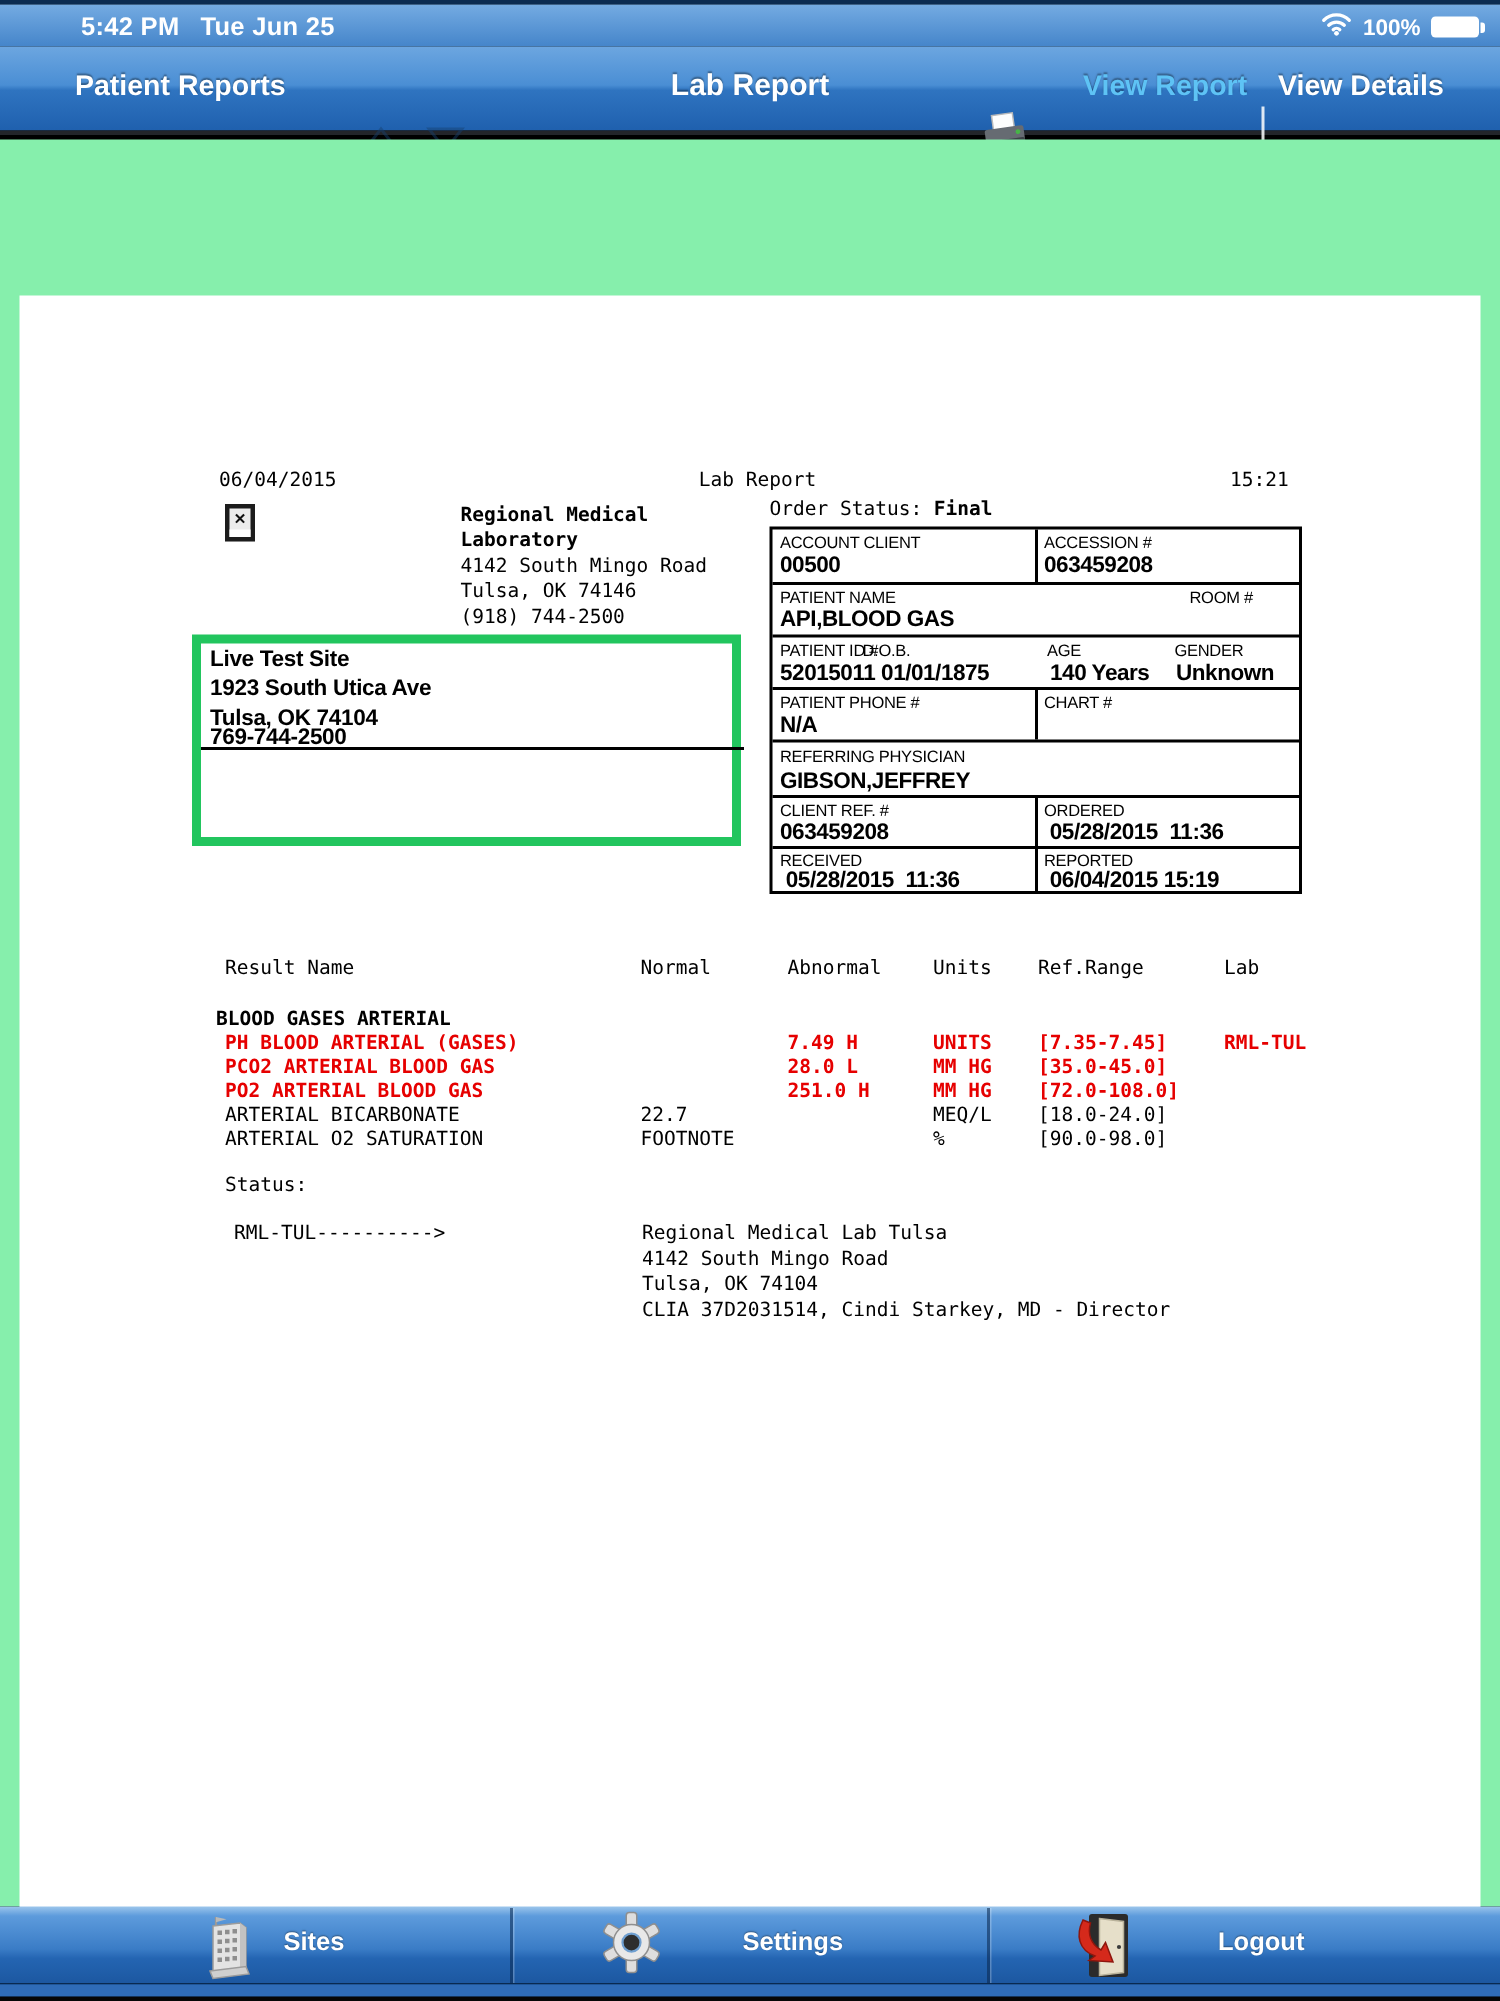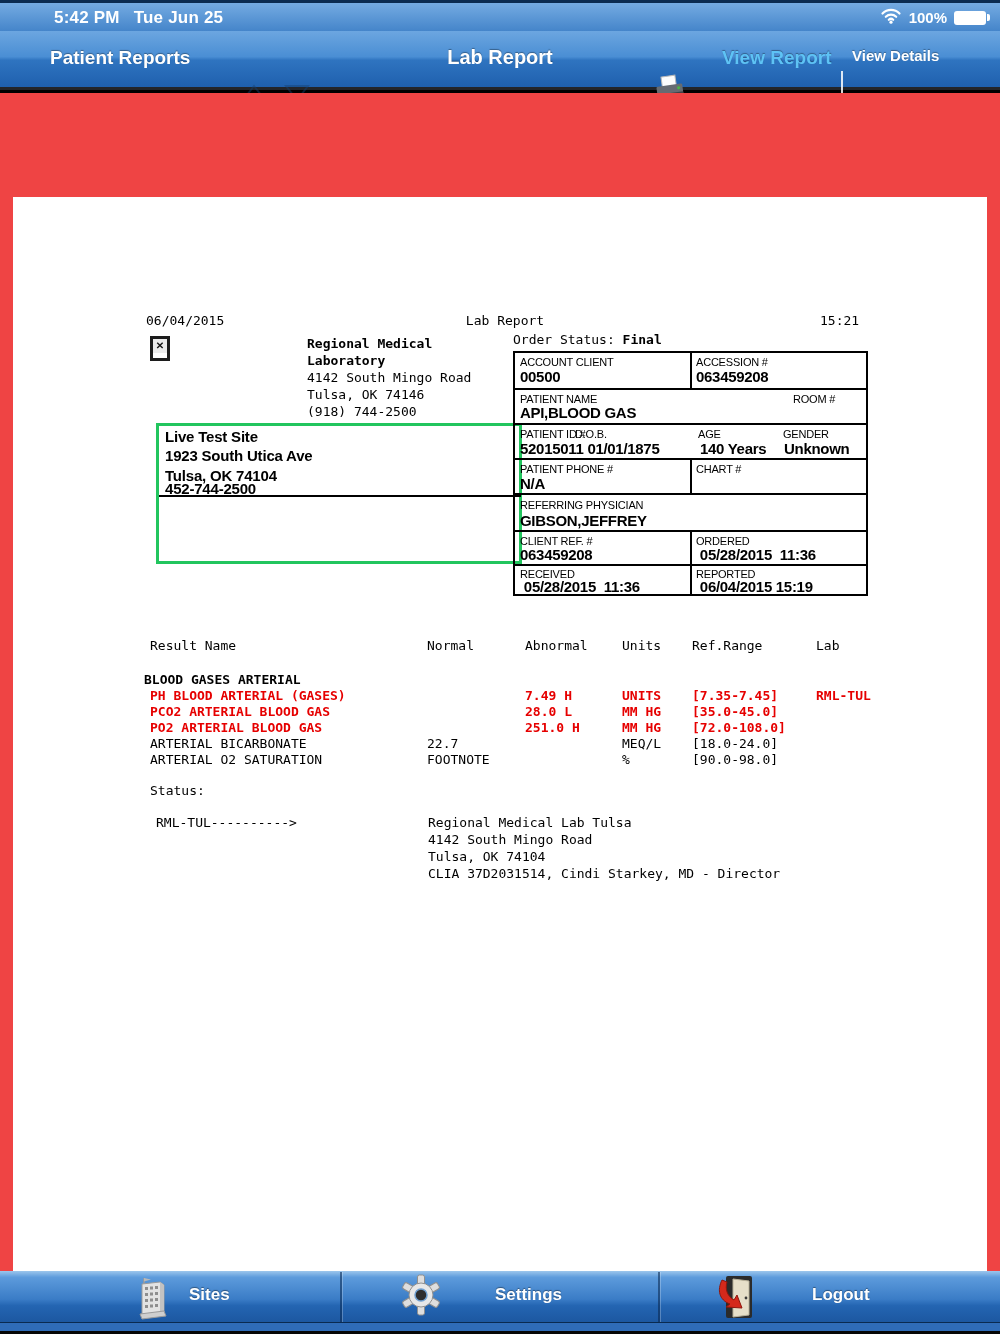--- a/index.html
+++ b/index.html
@@ -20,45 +20,45 @@
   .navbar { position:absolute; left:0; top:31px; width:1000px; height:59px;
     background:linear-gradient(180deg,#6ca6e0 0%,#4a8ed4 46%,#2f74c0 52%,#1f60ae 100%);
     border-bottom:3px solid #23252a; color:#fff; }
   .nav-text { font-weight:700; text-shadow:0 -1px 1px rgba(0,0,0,.35); cursor:default; }
   .back-btn { position:absolute; left:50px; top:16px; font-size:19px; }
   .nav-arrow { position:absolute; top:52px; opacity:.45; }
   .nav-title { position:absolute; left:0; top:15px; width:1000px; text-align:center; font-size:20px; }
   .printer-btn { position:absolute; left:652px; top:42px; width:36px; height:36px; }
   .view-report { position:absolute; left:722px; top:16px; font-size:19px; color:#5ec3f5; }
   .nav-divider { position:absolute; left:841px; top:40px; width:2px; height:40px; background:rgba(255,255,255,.85); }
-  .view-details { position:absolute; left:852px; top:16px; font-size:15px; }
+  .view-details { position:absolute; left:852px; top:16px; font-size:19px; }
 
   
-  .content { position:absolute; left:0; top:93px; width:1000px; height:1178px; background:#ef4444; }
+  .content { position:absolute; left:0; top:93px; width:1000px; height:1178px; background:#86efac; }
 
   .page { position:absolute; left:13px; top:104px; width:974px; height:1167px; background:#fff; color:#000; }
   .mono { font-family:"DejaVu Sans Mono","Liberation Mono",monospace; font-size:13px; line-height:17px; }
   .pre { white-space:pre; }
   .abs { position:absolute; }
   .b { font-weight:700; }
 
   .broken-img { position:absolute; left:137px; top:139px; width:20px; height:25px;
     border:3px solid #1c1c1c; background:#ececec; }
   .broken-img .x { position:absolute; left:0; top:1px; width:14px; text-align:center; font-size:10px; font-weight:700; color:#111; }
   .broken-img .strip { position:absolute; left:0; bottom:0; width:14px; height:5px; background:#fff; }
 
   
   .ptable { position:absolute; left:500px; top:154px; width:355px; height:245px; border:2px solid #000; }
   .prow { position:absolute; left:0; width:351px; border-bottom:2px solid #000; }
   .prow.last { border-bottom:none; }
   .vdiv { position:absolute; top:0; bottom:0; left:175px; width:2px; background:#000; }
   .cl { position:absolute; font-size:11px; letter-spacing:-.2px; color:#000; }
   .cv { position:absolute; font-size:15px; font-weight:700; letter-spacing:-.3px; white-space:pre; }
 
-  .sitebox { position:absolute; left:143px; top:226px; width:366px; height:141px; border:3px solid #22c55e;text-decoration:underline; }
+  .sitebox { position:absolute; left:115px; top:226px; width:366px; height:141px; border:6px solid #22c55e;text-decoration:underline; }
   .sitebox .line { position:absolute; left:6px; font-size:15px; font-weight:700; letter-spacing:-.2px; }
   .sitebox .hdiv { position:absolute; left:0; top:69px; width:362px; height:2px; background:#000; }
 
   .red { color:#e60000; font-weight:700; }
   .rrow span { position:absolute; }
   .c-name { left:137px; } .c-normal { left:414px; } .c-abn { left:512px; }
   .c-units { left:609px; } .c-ref { left:679px; } .c-lab { left:803px; }
 
   .page-dot { position:absolute; left:478px; top:1102px; width:18px; height:18px; border-radius:50%; background:#898989; }
 
@@ -151,21 +151,21 @@
     </div>
 
     <div class="abs mono" style="left:500px; top:134px;">
       <span class="pre">Order Status: </span><span class="b">Final</span>
     </div>
 
     <div class="sitebox">
       <div class="line" style="top:2px;">Live Test Site</div>
       <div class="line" style="top:21px;">1923 South Utica Ave</div>
       <div class="line" style="top:41px;">Tulsa, OK 74104</div>
-      <div class="line" style="top:54px;">452-744-2500</div>
+      <div class="line" style="top:54px;">769-744-2500</div>
       <div class="hdiv"></div>
     </div>
 
     <div class="ptable">
       <div class="prow" style="top:0; height:37px;">
         <div class="vdiv"></div>
         <span class="cl" style="left:5px; top:3px;">ACCOUNT CLIENT</span>
         <span class="cv" style="left:5px; top:15px;text-align:center;">00500</span>
         <span class="cl" style="left:181px; top:3px;">ACCESSION #</span>
         <span class="cv" style="left:181px; top:15px;">063459208</span>

